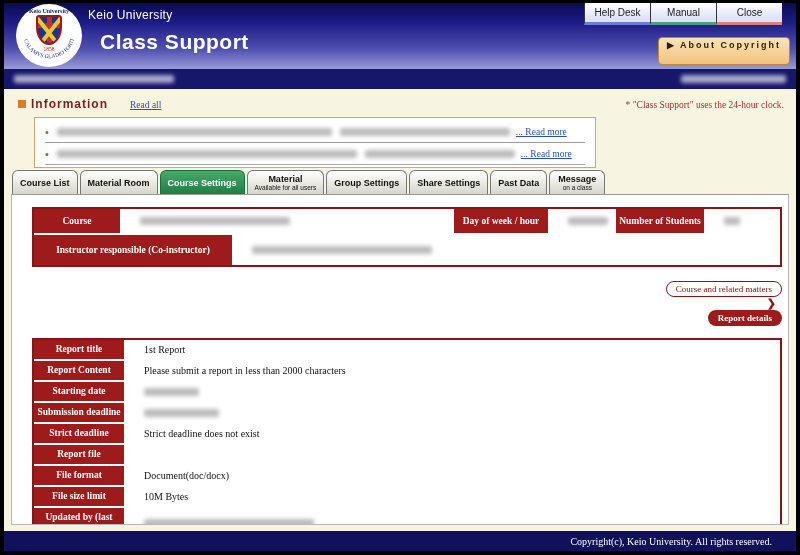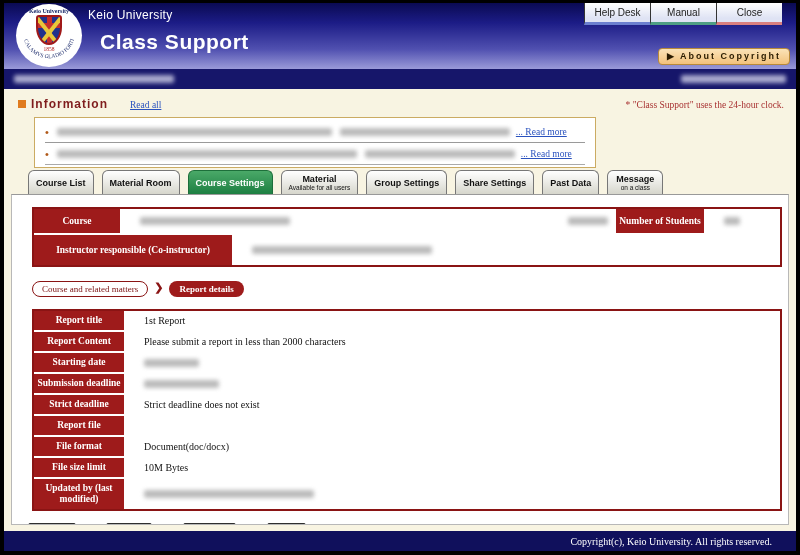--- a/index.html
+++ b/index.html
@@ -30,21 +30,21 @@
   .titles { position:absolute; left:84px; top:5px; color:#fff; }
   .hdr-univ { font-size:12px; letter-spacing:.3px; }
   .hdr-app { font-size:21px; font-weight:600; margin:8px 0 0 12px; letter-spacing:.5px; }
   .top-btns { position:absolute; right:14px; top:0; display:flex; }
   .top-btn { width:66px; height:22px; font-size:10px; color:#222; text-align:center;
              line-height:19px; background:linear-gradient(#ffffff, #dfe3f4 80%);
              border-left:1px solid #333; cursor:pointer; }
   .top-btn.help { border-bottom:3px solid #6b7fd0; }
   .top-btn.manual { border-bottom:3px solid #4f9e84; }
   .top-btn.close { border-bottom:3px solid #d97f7f; }
-  .about-btn { position:absolute; right:6px; bottom:4px; height:17px;
+  .about-btn { position:absolute; right:6px; bottom:4px; height:28px;
                background:linear-gradient(#fbe3b8,#f2c27c); border:1px solid #b88a3a;
                border-radius:4px; font-size:9px; font-weight:bold; color:#2a1c00;
                letter-spacing:2px; padding:2px 8px; cursor:pointer; }
 
   
   .navybar { height:20px; flex:0 0 20px; background:#16166a; display:flex;
              align-items:center; justify-content:space-between; padding:0 10px; }
 
   
   .redact { display:inline-block; height:8px; background:#8e8e8e; border-radius:2px;
@@ -66,21 +66,21 @@
   .info-box { margin:6px 0 0 16px; width:562px; background:#fff;
               border:1px solid #cbab62; padding:3px 10px 2px 10px; }
   .info-item { display:flex; align-items:center; height:22px;
                border-bottom:1px solid #9a9a9a; font-size:9.5px; }
   .info-item:last-child { border-bottom:1px solid #aaa; }
   .bullet { color:#b05818; font-size:11px; margin-right:8px; }
   .readmore { font-family:"Liberation Serif", serif; color:#2a52be;
               text-decoration:underline; margin-left:6px; cursor:pointer; white-space:nowrap; }
 
   
-  .tabrow { flex:0 0 26px; display:flex; align-items:flex-end; padding-left:24px; gap:8px; }
+  .tabrow { flex:0 0 26px; display:flex; align-items:flex-end; padding-left:8px; gap:2px; }
   .tab { height:24px; min-width:56px; padding:0 7px; border:1px solid #777; border-bottom:none;
          border-radius:6px 6px 0 0; background:linear-gradient(#ffffff,#d6d6cc);
          color:#111; font-size:9px; font-weight:bold; display:flex; flex-direction:column;
          align-items:center; justify-content:center; text-align:center; cursor:pointer;
          line-height:10px; }
   .tab .sub { font-size:6.5px; font-weight:normal; line-height:7px; }
   .tab.active { background:linear-gradient(#4aa968,#1d7f42); border-color:#1d6f3a; color:#fff; }
 
   
   .content { flex:1 1 auto; margin:0 7px; background:#fff; border:1px solid #b8b8b8;
@@ -90,21 +90,21 @@
   .rrow:last-child { border-bottom:none; }
   .hcell { background:#9e1b1b; color:#fff; font-family:"Liberation Serif", serif;
            font-weight:bold; font-size:9.5px; display:flex; align-items:center;
            justify-content:center; text-align:center; padding:2px 3px; line-height:11px;
            border-right:2px solid #fff; flex:0 0 auto; }
   .vcell { font-family:"Liberation Serif", serif; font-size:10px; color:#111;
            display:flex; align-items:center; padding:2px 6px; border-right:2px solid #fff;margin-left:12px; }
   .vcell:last-child, .hcell:last-child { border-right:none; }
   .grow { flex:1 1 auto; }
 
-  .crumbs { display:flex; align-items:flex-start; margin:14px 0 12px 0; }
+  .crumbs { display:flex; align-items:flex-end; margin:14px 0 12px 0;flex-direction:column; }
   .crumb-parent { border:1px solid #8a1414; border-radius:9px; background:#fff;
                   color:#7a1010; font-family:"Liberation Serif", serif; font-size:9px;
                   padding:2px 9px; cursor:pointer; }
   .crumb-sep { color:#8a1414; font-size:11px; font-weight:bold; margin:0 6px; }
   .crumb-cur { background:#9e1b1b; border-radius:9px; color:#fff; font-weight:bold;
                font-family:"Liberation Serif", serif; font-size:9px; padding:3px 10px;
                cursor:pointer; }
 
   .report .hcell { flex:0 0 92px; min-height:19px; }
   .report .vcell { min-height:19px; }
@@ -214,20 +214,21 @@
   </div>
 
   <div class="content">
 
     <div class="rtable">
       <div class="rrow" style="min-height:26px">
         <div class="hcell" style="flex:0 0 88px">Course</div>
         <div class="vcell grow">
             <span class="redact w150"></span>
           </div>
+        <div class="hcell" style="flex:0 0 96px">Day of week / hour</div>
         <div class="vcell" style="flex:0 0 52px">
             <span class="redact w40"></span>
           </div>
         <div class="hcell" style="flex:0 0 90px">Number of Students</div>
         <div class="vcell" style="flex:0 0 62px">
             <span class="redact w16"></span>
           </div>
       </div>
       <div class="rrow" style="min-height:30px">
         <div class="hcell" style="flex:0 0 200px">Instructor responsible (Co-instructor)</div>

